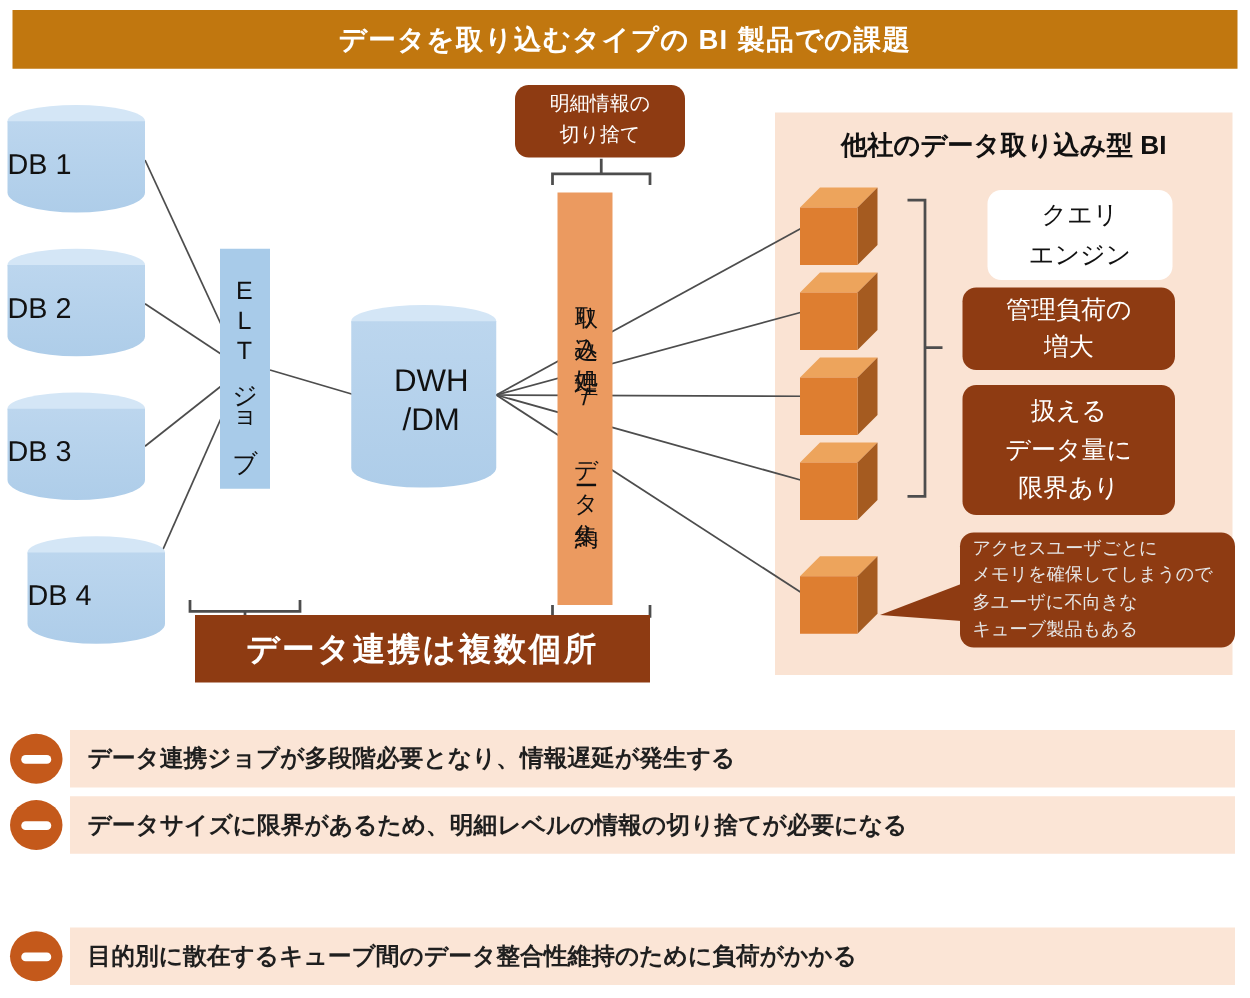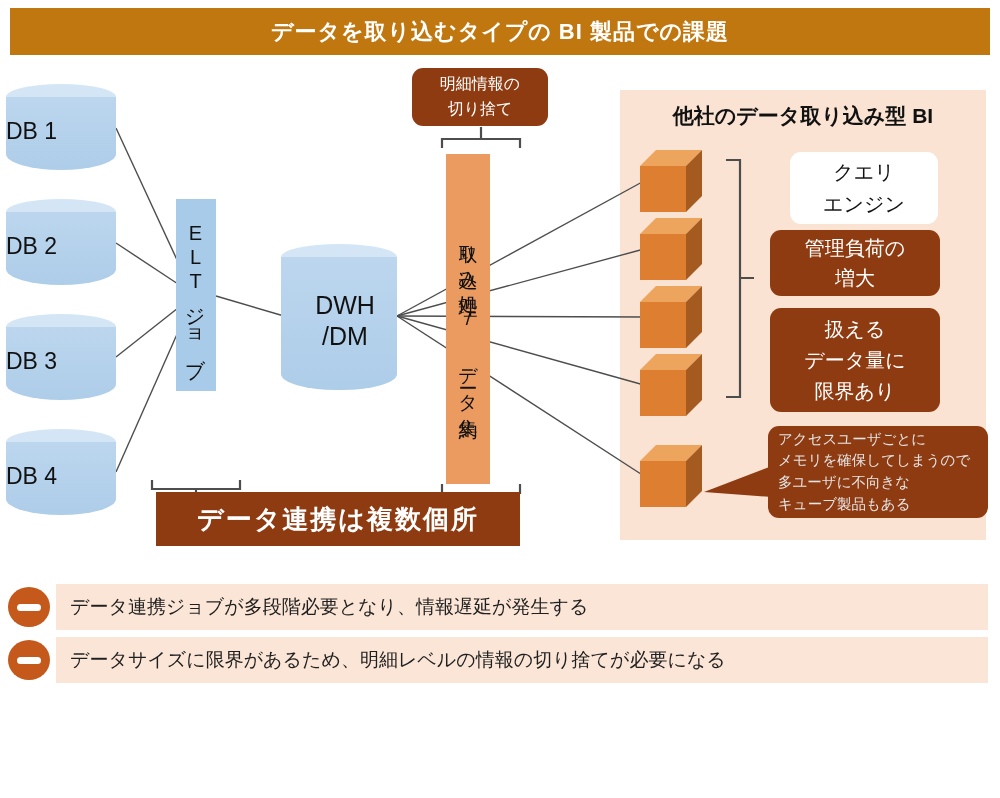--- a/index.html
+++ b/index.html
@@ -63,21 +63,21 @@
   .query-box{position:absolute;left:170px;top:62px;width:148px;height:72px;background:#fff;color:#111;
     display:flex;align-items:center;justify-content:center;text-align:center;font-size:20px;line-height:1.6;}
   .load-box{left:770px;top:140px;width:170px;height:66px;font-size:20px;line-height:1.5;}
   .limit-box{left:770px;top:218px;width:170px;height:104px;font-size:20px;line-height:1.55;}
   .panel .dark-box{left:auto;}
   .load-box.in-panel{position:absolute;left:150px;top:140px;}
   .limit-box.in-panel{position:absolute;left:150px;top:218px;}
   .bubble{position:absolute;left:148px;top:336px;width:220px;height:92px;background:var(--dark-red);color:#e5e5e5;
     display:flex;align-items:center;text-align:left;font-size:14.5px;line-height:1.5;padding:0 10px;box-sizing:border-box;z-index:3;}
 
-  .issue-row{position:absolute;left:0;width:1000px;height:46px;z-index:3;}
+  .issue-row{position:absolute;left:0;width:1000px;height:46px;z-index:3;font-weight:bold;}
   .issue-bar{position:absolute;left:56px;width:932px;top:0;bottom:0;background:var(--bar-bg);
     display:flex;align-items:center;padding-left:14px;box-sizing:border-box;font-size:19px;color:var(--text-dark);}
   .issue-icon{position:absolute;left:8px;top:3px;width:42px;height:40px;border-radius:50%;background:var(--minus);
     display:flex;align-items:center;justify-content:center;}
   .issue-icon .minus{width:24px;height:7px;border-radius:3.5px;background:#fff;}
 </style>
 </head>
 <body>
 
 <div class="stage">
@@ -159,21 +159,21 @@
   <div class="cyl" style="left:6px;top:199px;width:110px;height:86px;">
     <div class="cap"></div>
     <div class="body"></div>
     <div class="lbl">DB 2</div>
   </div>
   <div class="cyl" style="left:6px;top:314px;width:110px;height:86px;">
     <div class="cap"></div>
     <div class="body"></div>
     <div class="lbl">DB 3</div>
   </div>
-  <div class="cyl" style="left:6px;top:429px;width:110px;height:86px;">
+  <div class="cyl" style="left:22px;top:429px;width:110px;height:86px;">
     <div class="cap"></div>
     <div class="body"></div>
     <div class="lbl">DB 4</div>
   </div>
 
   <div class="elt-box">
     <span class="vtext">ELTジョブ</span>
   </div>
 
   <div class="cyl" style="left:281px;top:244px;width:116px;height:146px;">
@@ -197,14 +197,20 @@
     <div class="issue-icon">
         <span class="minus"></span>
       </div>
   </div>
   <div class="issue-row" style="top:637px;">
     <div class="issue-bar">データサイズに限界があるため、明細レベルの情報の切り捨てが必要になる</div>
     <div class="issue-icon">
         <span class="minus"></span>
       </div>
   </div>
+  <div class="issue-row" style="top:742px;">
+    <div class="issue-bar">目的別に散在するキューブ間のデータ整合性維持のために負荷がかかる</div>
+    <div class="issue-icon">
+        <span class="minus"></span>
+      </div>
+  </div>
 
 </div>
 
 </body></html>

